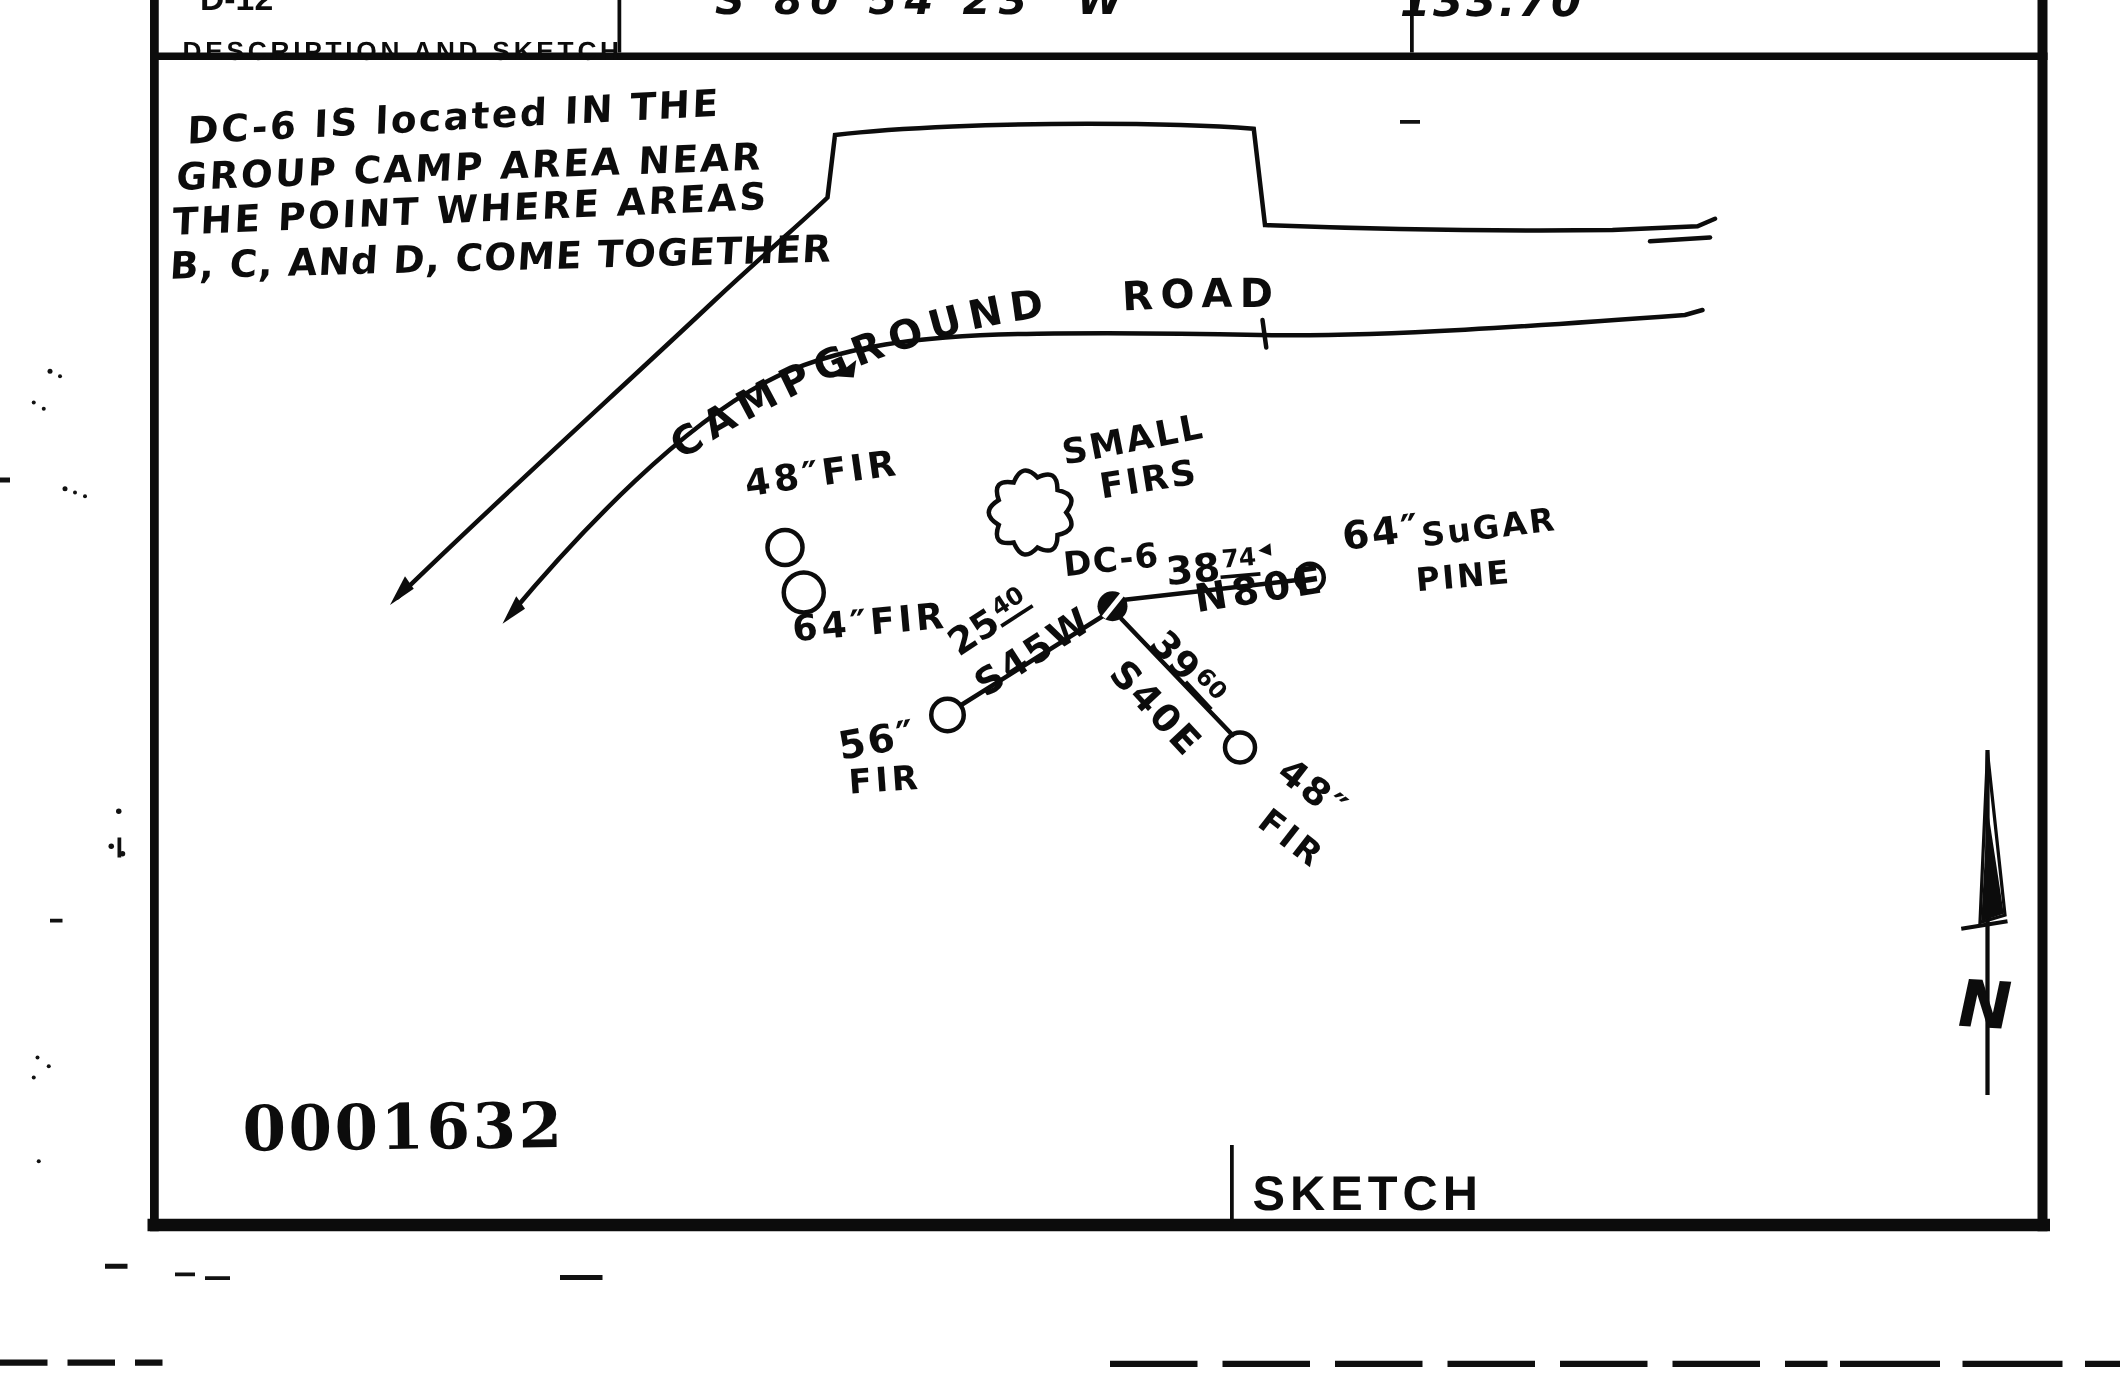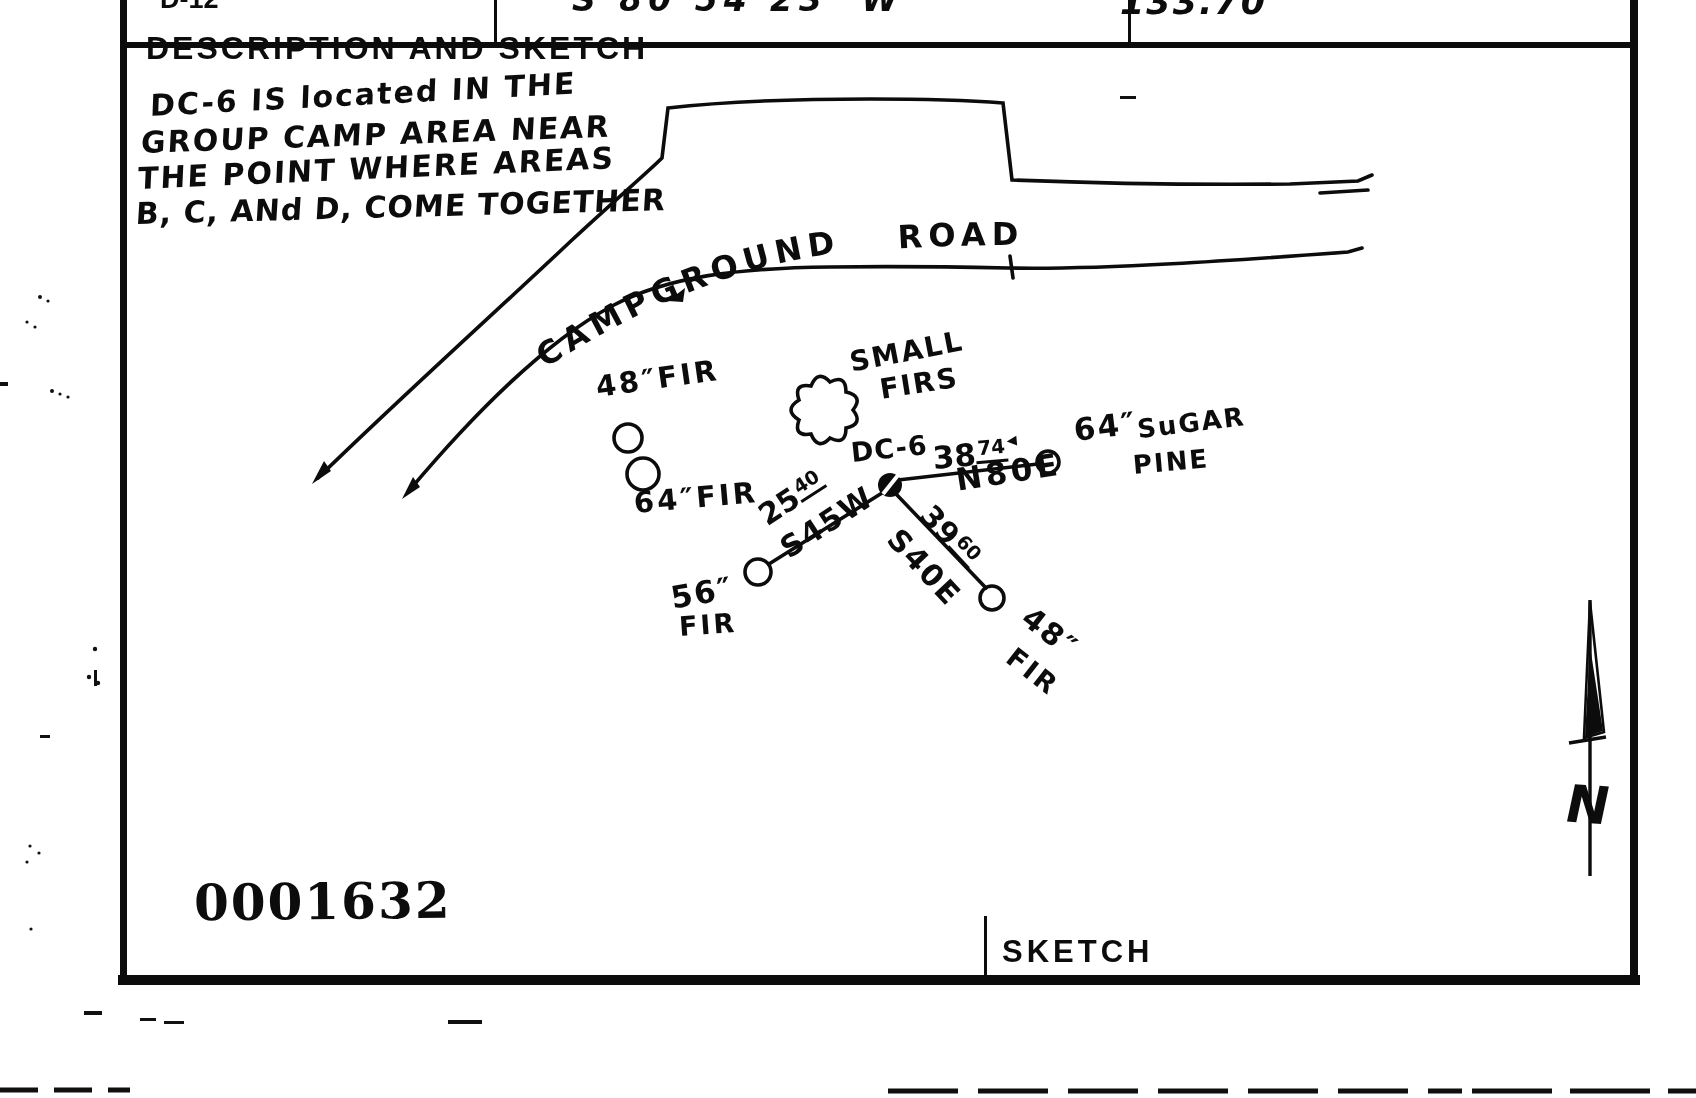--- a/index.html
+++ b/index.html
@@ -124,21 +124,21 @@
       <line x1="0" y1="1090" x2="130" y2="1090" stroke-dasharray="38 16"></line>
       <line x1="888" y1="1091" x2="1462" y2="1091" stroke-dasharray="70 20"></line>
       <line x1="1472" y1="1091" x2="1696" y2="1091" stroke-dasharray="80 18"></line>
     </g>
   </svg>
 
   <div class="abs print" style="left:160px; top:-16px; font-size:27px;">D-12</div>
   <div class="abs hand" style="left:572px; top:-20px; font-size:33px; letter-spacing:6px; font-style:italic;">S 80 54 23' W</div>
   <div class="abs hand" style="left:1120px; top:-18px; font-size:35px; letter-spacing:2px; font-style:italic;">133.70</div>
 
-  <div class="abs print" style="left:146px; top:30px; font-size:32px; letter-spacing:3px;text-align:center;">DESCRIPTION AND SKETCH</div>
+  <div class="abs print" style="left:146px; top:30px; font-size:21px; letter-spacing:3px;text-align:center;">DESCRIPTION AND SKETCH</div>
 
   <div class="abs hand" style="left:150px; top:88px; font-size:30px; letter-spacing:2px; transform:rotate(-3deg) skewX(-5deg);">DC-6 IS located IN THE</div>
   <div class="abs hand" style="left:141px; top:125px; font-size:30px; letter-spacing:2px; transform:rotate(-2deg) skewX(-5deg);">GROUP CAMP AREA NEAR</div>
   <div class="abs hand" style="left:138px; top:161px; font-size:30px; letter-spacing:2px; transform:rotate(-2.5deg) skewX(-5deg);">THE POINT WHERE AREAS</div>
   <div class="abs hand" style="left:136px; top:196px; font-size:30px; letter-spacing:1px; transform:rotate(-1.5deg) skewX(-5deg);">B, C, ANd D, COME TOGETHER</div>
 
   <div class="abs hand" style="left:596px; top:370px; font-size:29px; letter-spacing:3px; transform:rotate(-8deg);">48″FIR</div>
   <div class="abs hand" style="left:634px; top:486px; font-size:29px; letter-spacing:3px; transform:rotate(-5deg);">64″FIR</div>
   <div class="abs hand" style="left:850px; top:346px; font-size:28px; letter-spacing:2px; transform:rotate(-11deg);">SMALL</div>
   <div class="abs hand" style="left:880px; top:373px; font-size:28px; letter-spacing:2px; transform:rotate(-9deg);">FIRS</div>
@@ -165,15 +165,15 @@
 
   <div class="abs hand" style="left:925px; top:492px; font-size:30px; transform:rotate(47deg);">
     <span>39</span><span class="sup">60</span>
   </div>
   <div class="abs hand" style="left:893px; top:516px; font-size:30px; letter-spacing:2px; transform:rotate(47deg);">S40E</div>
 
   <div class="abs" style="left:1566px; top:775px; font-size:52px; font-weight:bold; font-family:'DejaVu Sans',sans-serif; transform:rotate(4deg) skewX(-8deg);">N</div>
 
   <div class="abs stamp-text" style="left:194px; top:872px; font-size:50px;">0001632</div>
 
-  <div class="abs print" style="left:1002px; top:934px; font-size:31px; letter-spacing:4px;">SKETCH</div>
+  <div class="abs print" style="left:1002px; top:934px; font-size:39px; letter-spacing:4px;">SKETCH</div>
 
 </div>
 
 </body></html>

